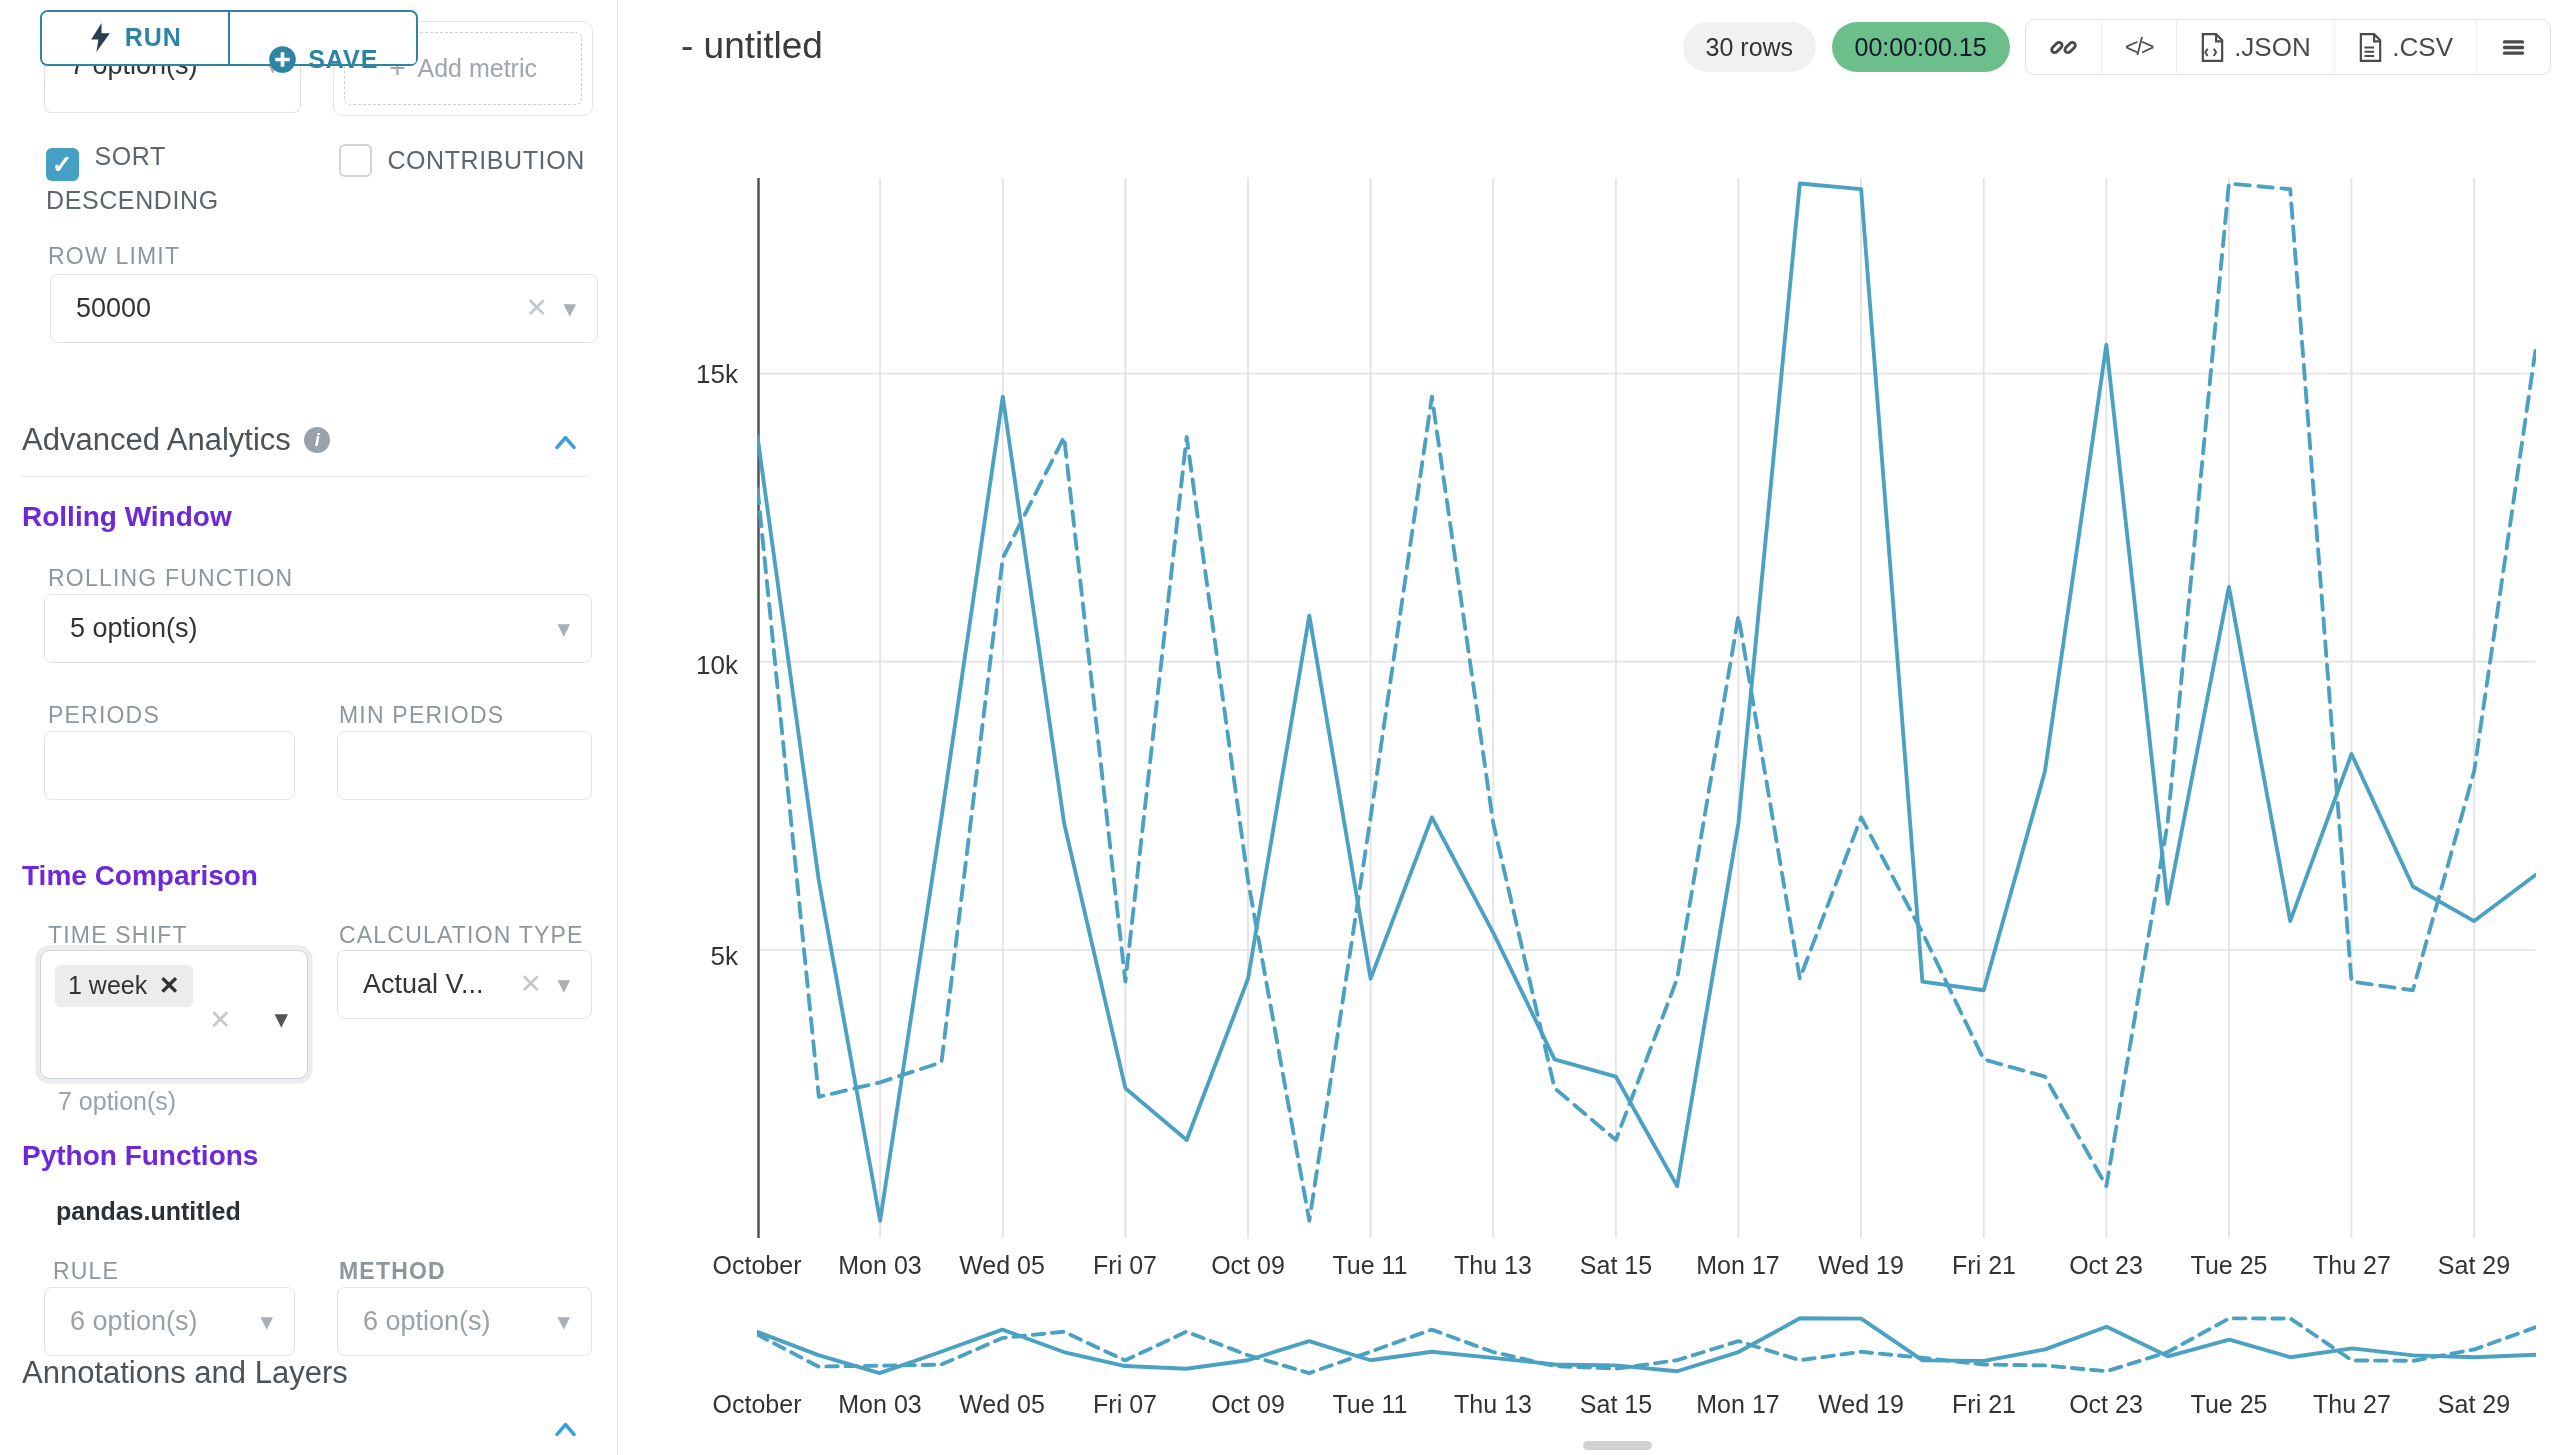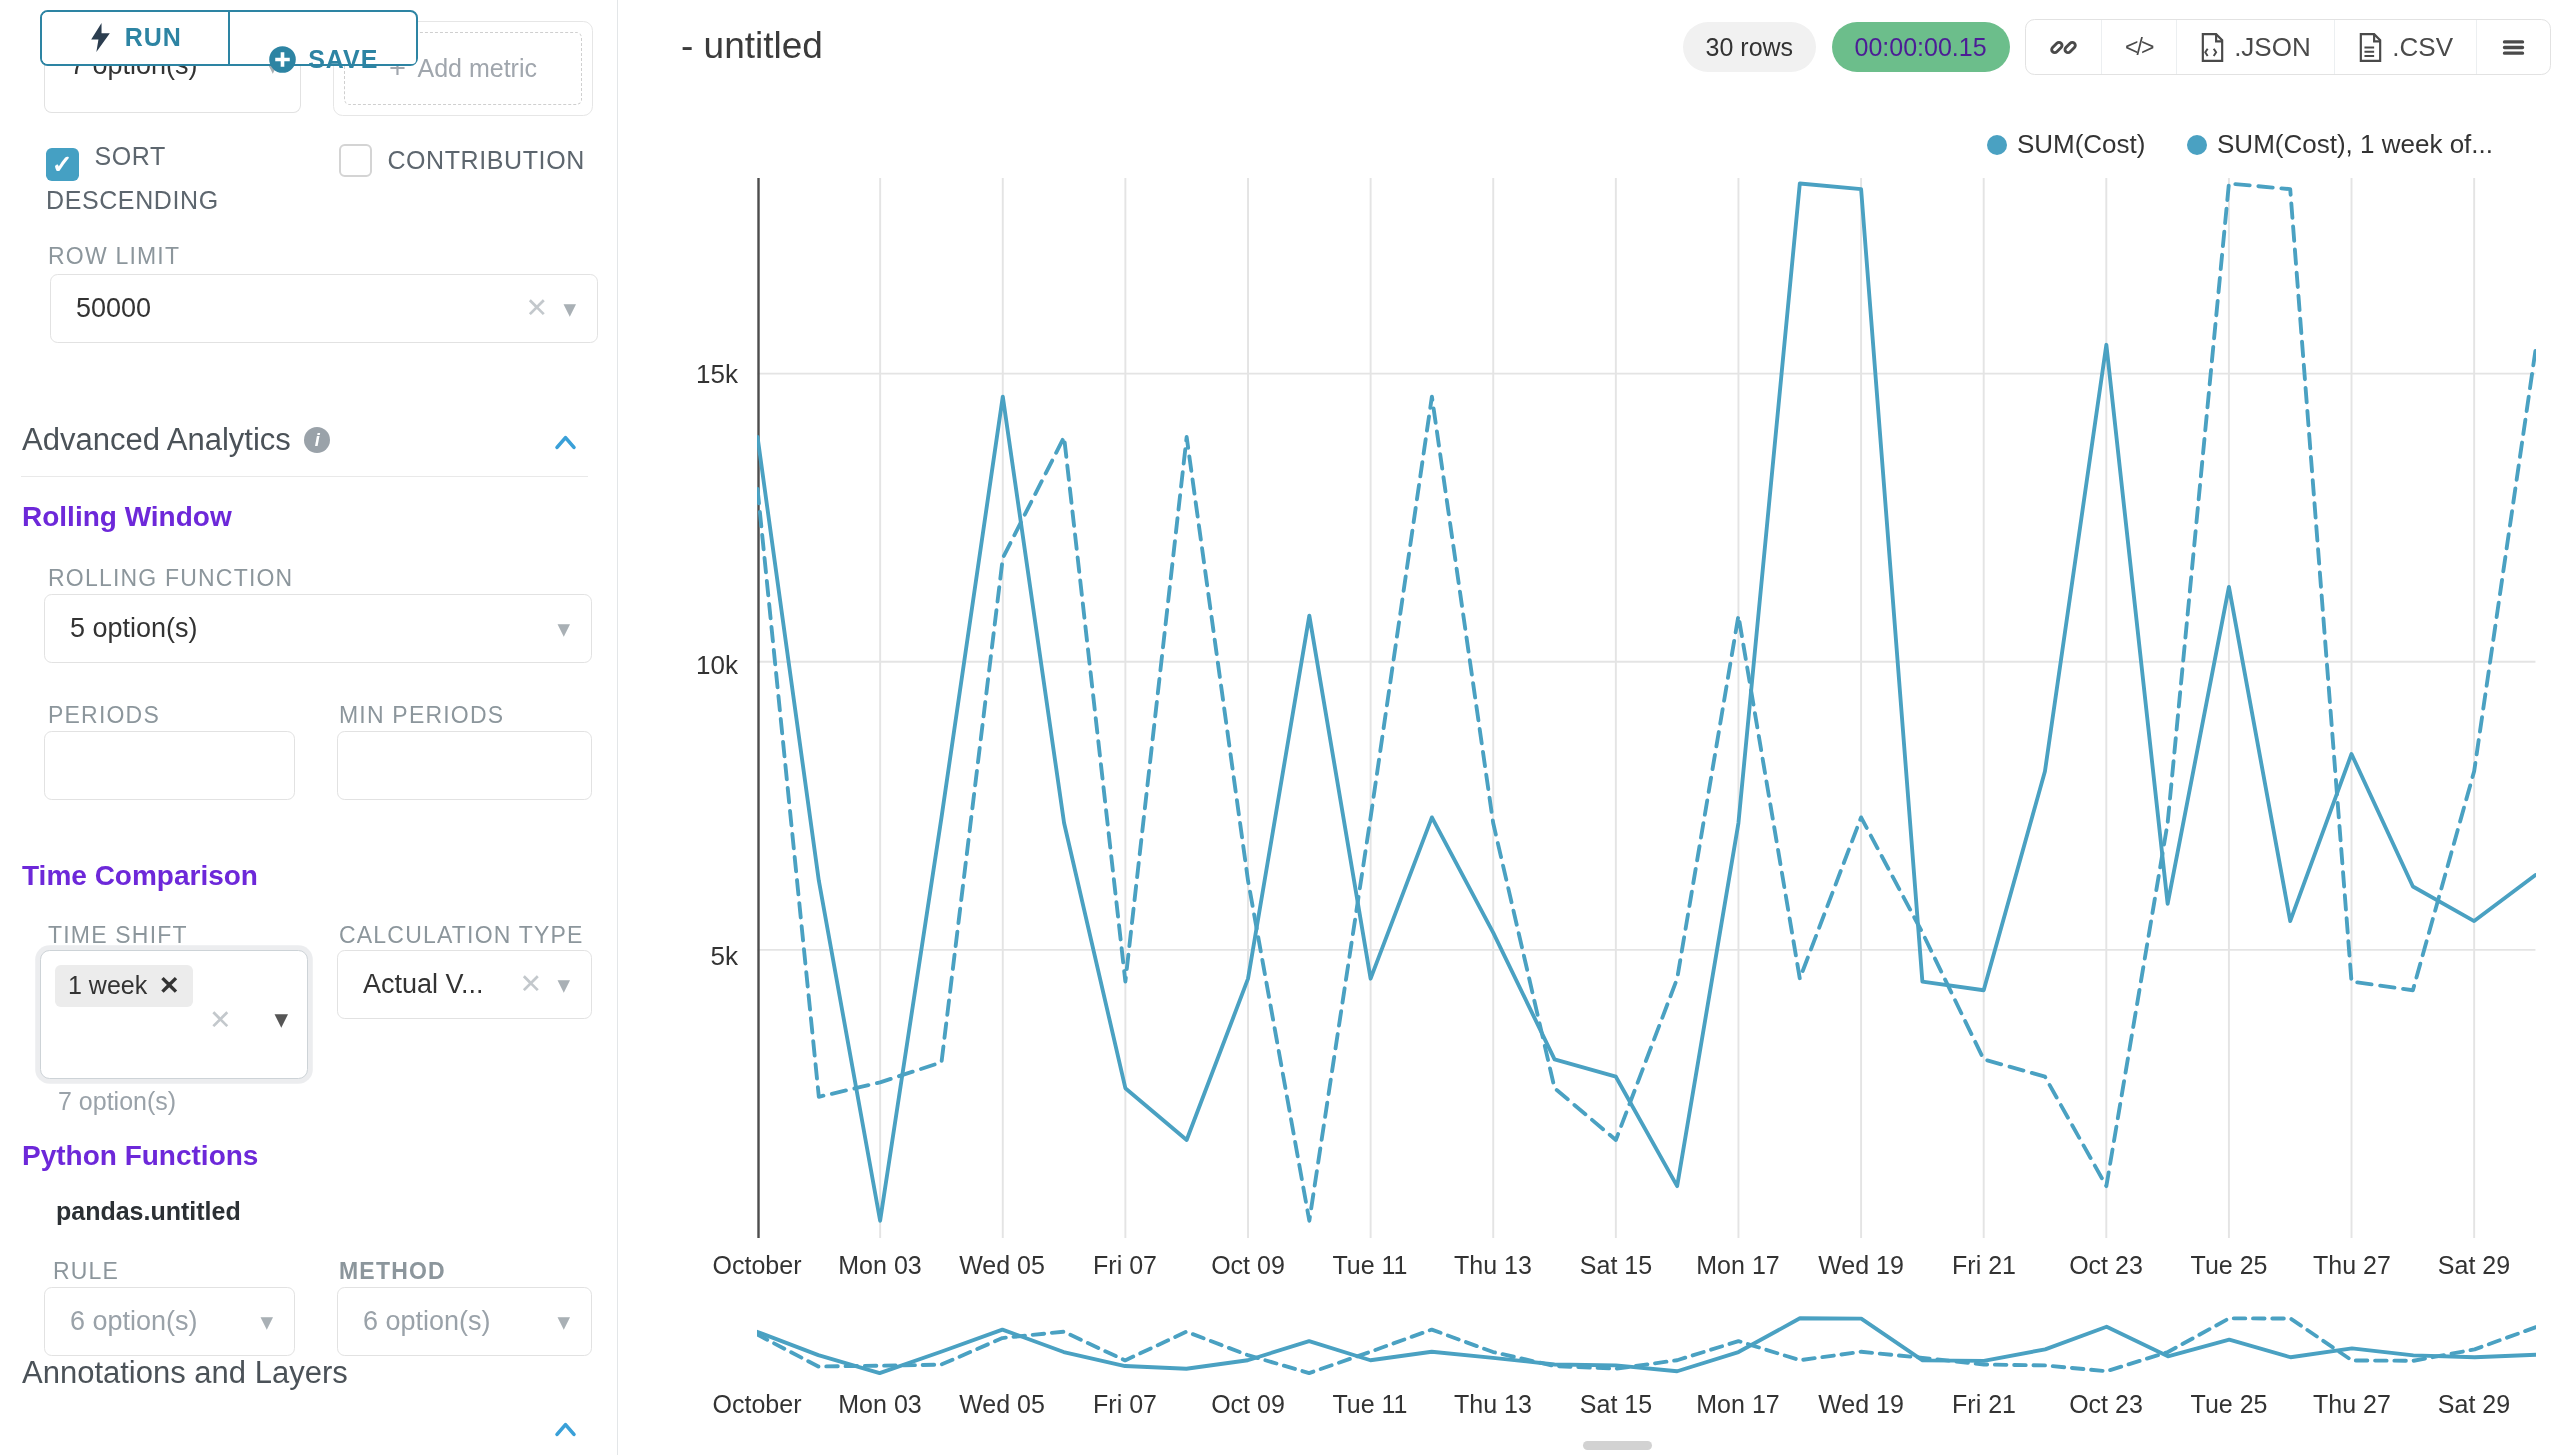--- a/index.html
+++ b/index.html
@@ -44,21 +44,21 @@
        font-size:25px;color:#333;display:flex;align-items:center;gap:11.6px;}
   .tag .x{font-weight:700;cursor:pointer;}
   .helper{position:absolute;left:58px;top:1087px;font-size:25px;color:#9aa2a9;}
   .plain{position:absolute;font-size:25px;font-weight:600;color:#2b3034;}
   
   #main{position:absolute;left:619px;top:0;right:0;bottom:0;}
   .title{position:absolute;left:62px;top:25px;font-size:37px;font-weight:500;color:#3b3b3b;}
   .badges{position:absolute;top:19px;right:25px;display:flex;align-items:center;gap:15.4px;height:56px;}
   .pill{border-radius:31px;font-size:25px;padding:10.6px 23px;}
   .pill.gray{background:#f1f1f1;color:#333;}
-  .pill.green{background:#6cbe8b;color:#4c1d95;}
+  .pill.green{background:#6cbe8b;color:#0f172a;}
   .btngroup{display:flex;align-items:stretch;background:#fff;border:1.9px solid #e2e2e2;border-radius:9.6px;height:54px;}
   .btngroup .ibtn{display:flex;align-items:center;justify-content:center;gap:9.6px;padding:0 23px;
         font-size:26px;color:#4a4a4a;border-left:1.9px solid #eceff1;cursor:pointer;white-space:nowrap;}
   .btngroup .ibtn:first-child{border-left:none;}
   .legend{position:absolute;top:129px;right:83px;display:flex;gap:42px;align-items:center;}
   .legenditem{display:flex;align-items:center;gap:9.6px;font-size:26px;color:#333;cursor:pointer;}
   .dot{width:20px;height:20px;border-radius:50%;background:#4aa1c2;}
   .ylab{position:absolute;left:665px;width:73px;text-align:right;font-size:26px;color:#333;}
   #main-plot{position:absolute;left:757px;top:178px;}
   .xlabels{position:absolute;left:757px;width:1779px;height:33px;}
@@ -218,30 +218,20 @@
           <span>.CSV</span>
         </span>
         <span class="ibtn">
           <svg width="27" height="27" viewBox="0 0 24 24">
             <path d="M4 7h16M4 12h16M4 17h16" stroke="#4a4a4a" stroke-width="3" stroke-linecap="round"></path>
           </svg>
         </span>
       </div>
     </div>
 
-    <div class="legend">
-      <span class="legenditem">
-        <span class="dot"></span>
-        <span>SUM(Cost)</span>
-      </span>
-      <span class="legenditem">
-        <span class="dot"></span>
-        <span>SUM(Cost), 1 week of...</span>
-      </span>
-    </div>
   </div>
 
   <span class="ylab" style="top:359px;">15k</span>
   <span class="ylab" style="top:650px;">10k</span>
   <span class="ylab" style="top:941px;">5k</span>
 
   <svg id="main-plot" width="1779" height="1060" viewBox="0 0 1845 1100">
       <line x1="127.24137931034483" y1="0" x2="127.24137931034483" y2="1100" stroke="#e4e4e4" stroke-width="2"></line>
       <line x1="254.48275862068965" y1="0" x2="254.48275862068965" y2="1100" stroke="#e4e4e4" stroke-width="2"></line>
       <line x1="381.7241379310345" y1="0" x2="381.7241379310345" y2="1100" stroke="#e4e4e4" stroke-width="2"></line>

